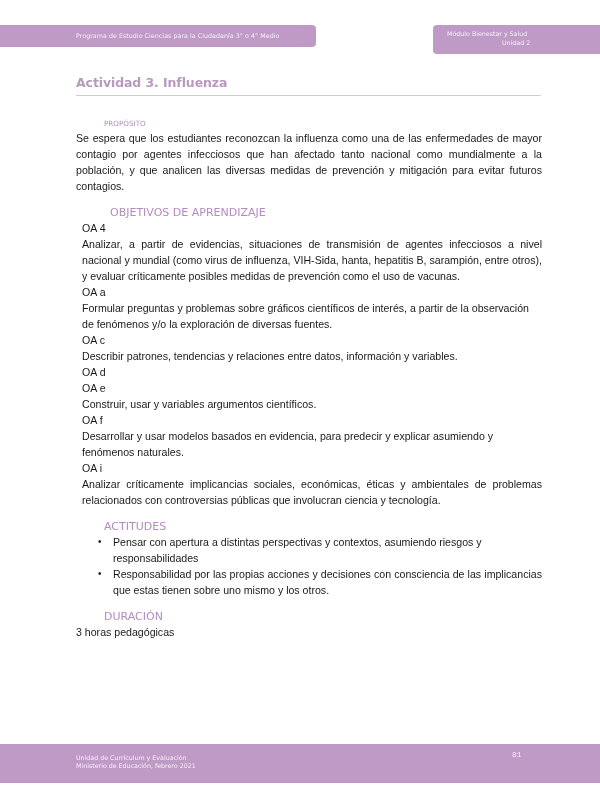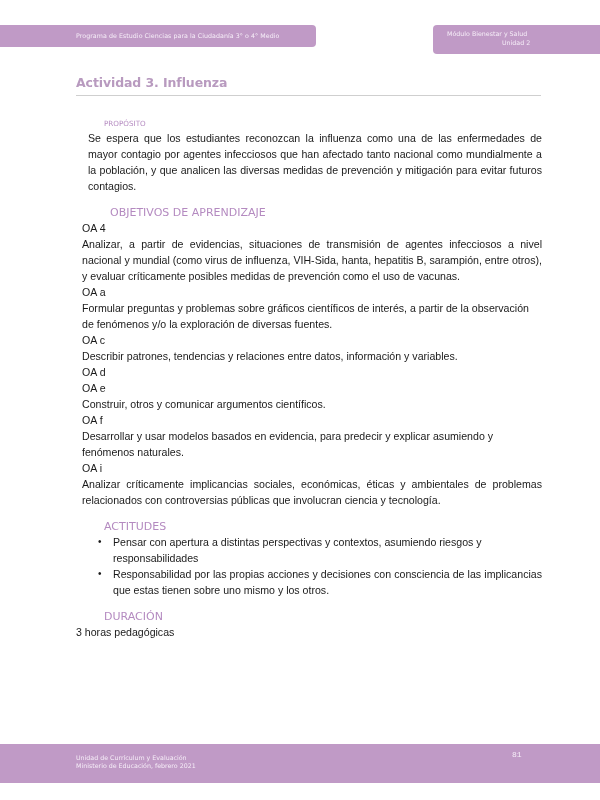--- a/index.html
+++ b/index.html
@@ -32,21 +32,21 @@
       position: absolute; left: 76px; top: 118px; width: 466px;
       font-family: "Liberation Sans", sans-serif; font-size: 10.6px; line-height: 16px;
       color: #1a1a1a;
     }
     .section-label {
       font-family: "DejaVu Sans", sans-serif; font-size: 7.2px; color: #b48ac0;
       text-transform: uppercase; line-height: 12px; padding-left: 28px;
     }
     .section-label.mid { font-size: 11px; line-height: 15px; }
     .justify { text-align: justify; text-align-last: left; }
-    .para { margin-top: 0; margin-left: 12px; }
+    .para { margin-top: 0; }
     .gap1 { height: 11px; }
     .gap2 { height: 11px; }
     .oa-block { padding-left: 6px; }
     .oa-code { display: block; }
     .oa-desc { display: block; }
     .bullets { list-style: none; padding-left: 37px; }
     .bullets li { position: relative; }
     .bullets li .dot {
       position: absolute; left: -15px; top: 0; font-size: 10px;
     }
@@ -92,21 +92,21 @@
     </div>
     <div>
       <span class="oa-code">OA c</span>
       <span class="oa-desc">Describir patrones, tendencias y relaciones entre datos, información y variables.</span>
     </div>
     <div>
       <span class="oa-code">OA d</span>
     </div>
     <div>
       <span class="oa-code">OA e</span>
-      <span class="oa-desc">Construir, otros y comunicar argumentos científicos.</span>
+      <span class="oa-desc">Construir, usar y variables argumentos científicos.</span>
     </div>
     <div>
       <span class="oa-code">OA f</span>
       <span class="oa-desc">Desarrollar y usar modelos basados en evidencia, para predecir y explicar asumiendo y fenómenos naturales.</span>
     </div>
     <div>
       <span class="oa-code">OA i</span>
       <span class="oa-desc justify">Analizar críticamente implicancias sociales, económicas, éticas y ambientales de problemas relacionados con controversias públicas que involucran ciencia y tecnología.</span>
     </div>
   </section>

